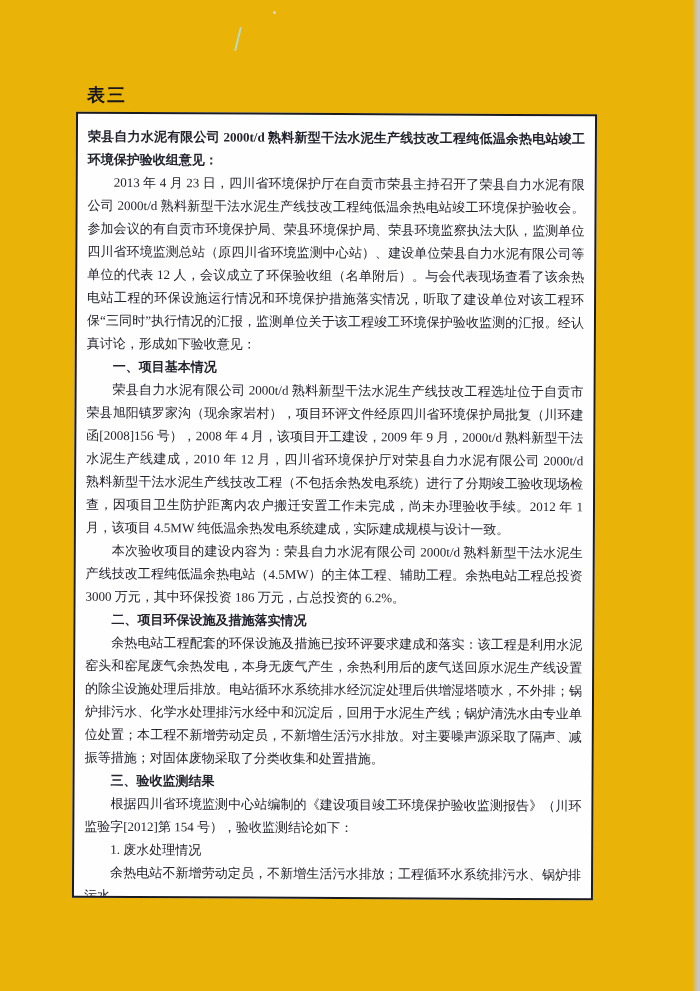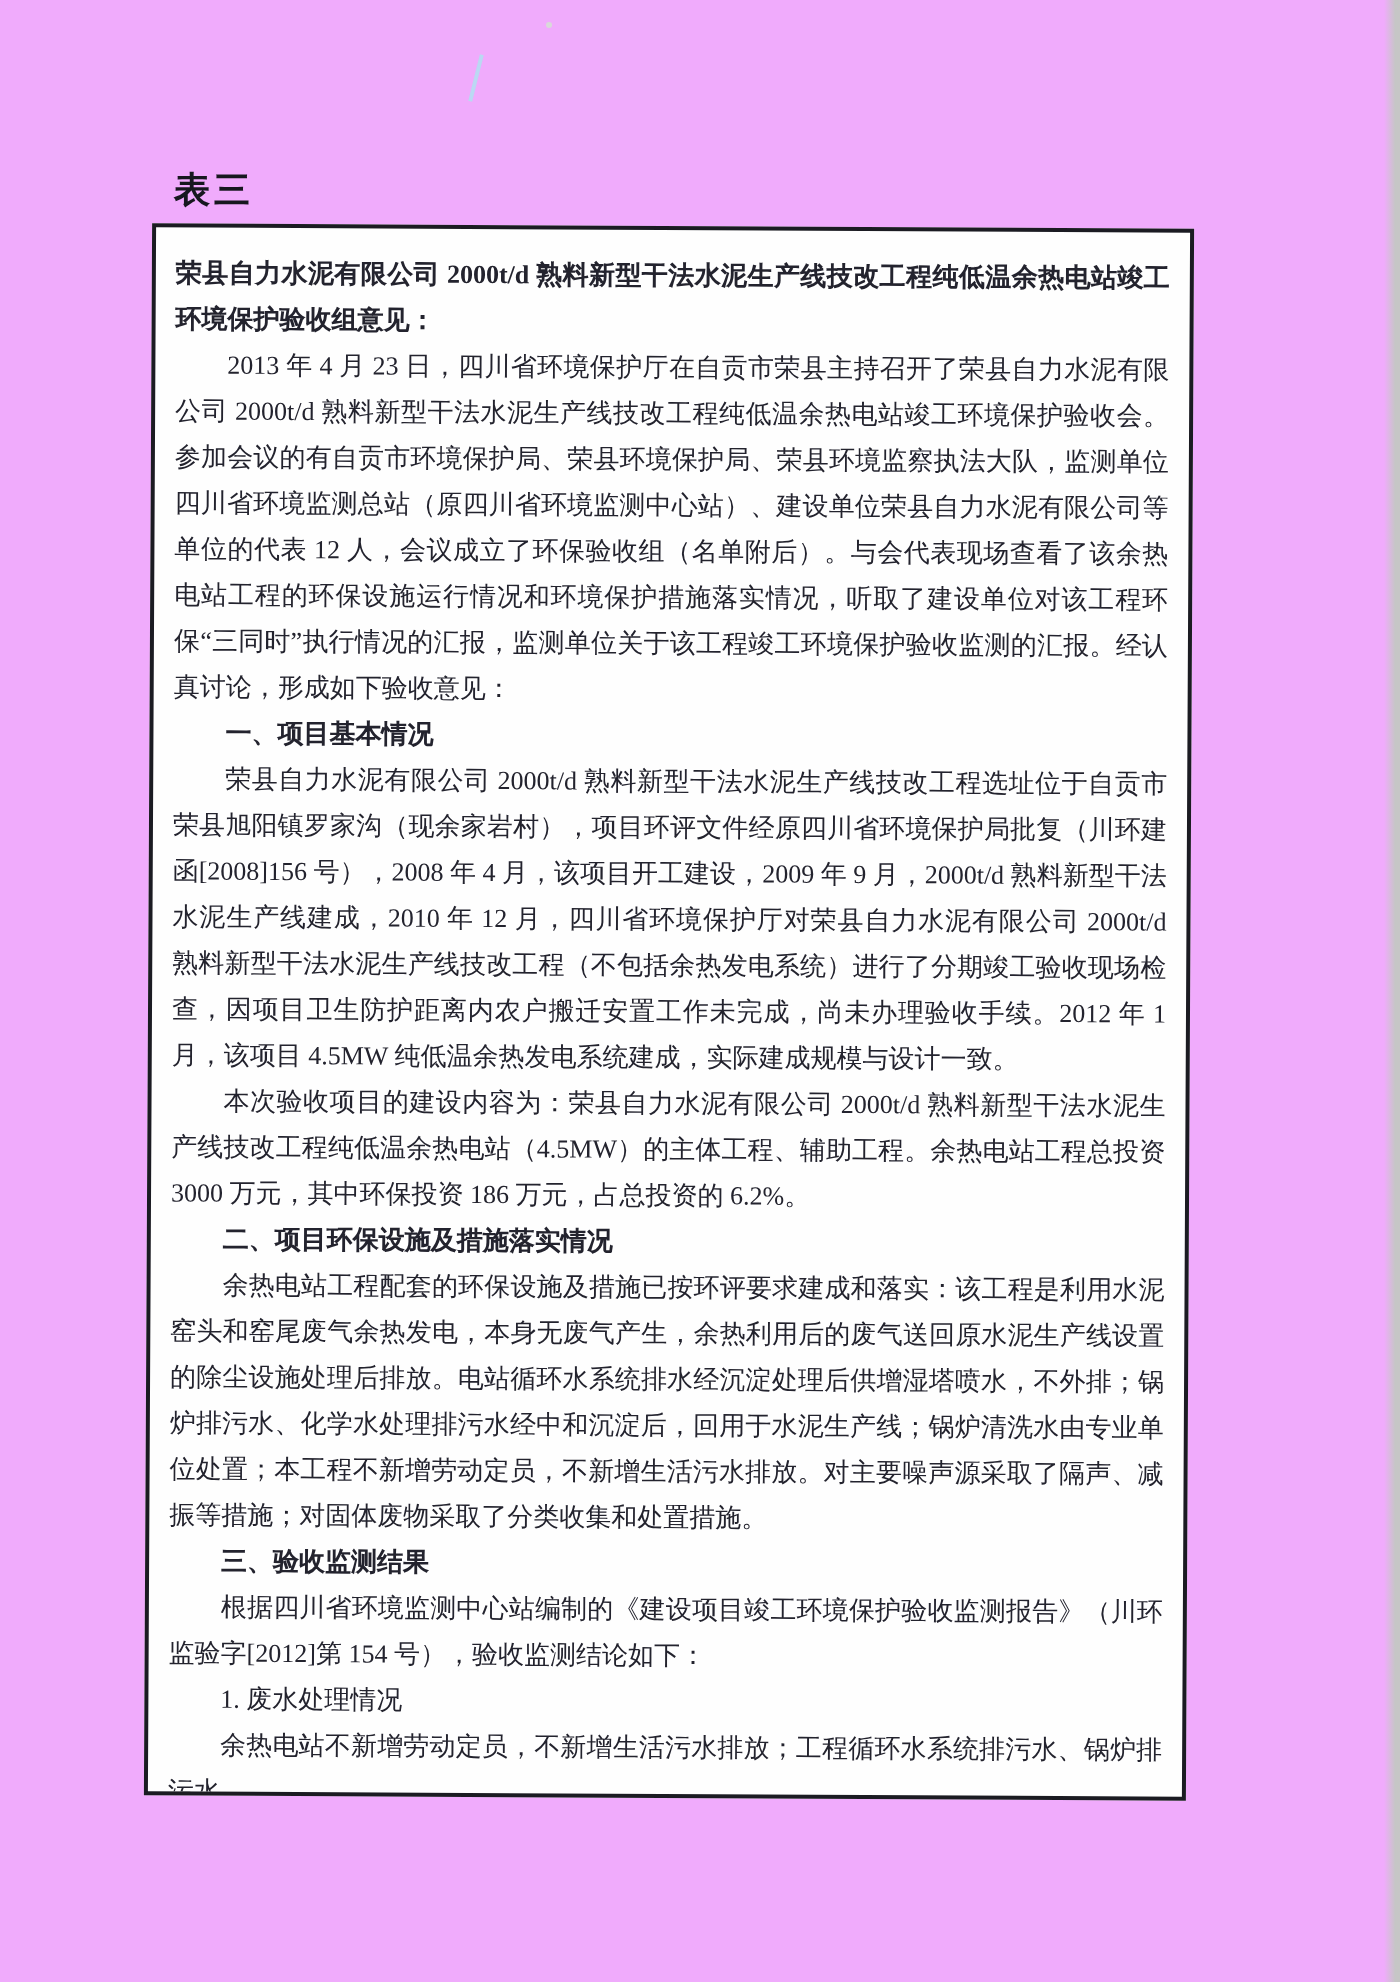--- a/index.html
+++ b/index.html
@@ -5,21 +5,21 @@
   html, body { margin: 0; padding: 0; }
   body {
     width: 700px; height: 991px;
     background: #ffffff;
     font-family: "Liberation Serif", "DejaVu Serif", serif;
     position: relative;
     overflow: hidden;
   }
   .page {
     position: absolute; inset: 0;
-    background: #f0abfc;
+    background: #eab308;
   }
   
   .edge-band {
     position: absolute; top: 0; right: 0;
     width: 8px; height: 991px;
     background: linear-gradient(to right, rgba(180,180,180,0), #c6c6c6 70%);
   }
   
   .scan-scratch {
     position: absolute; left: 237px; top: 27px;

